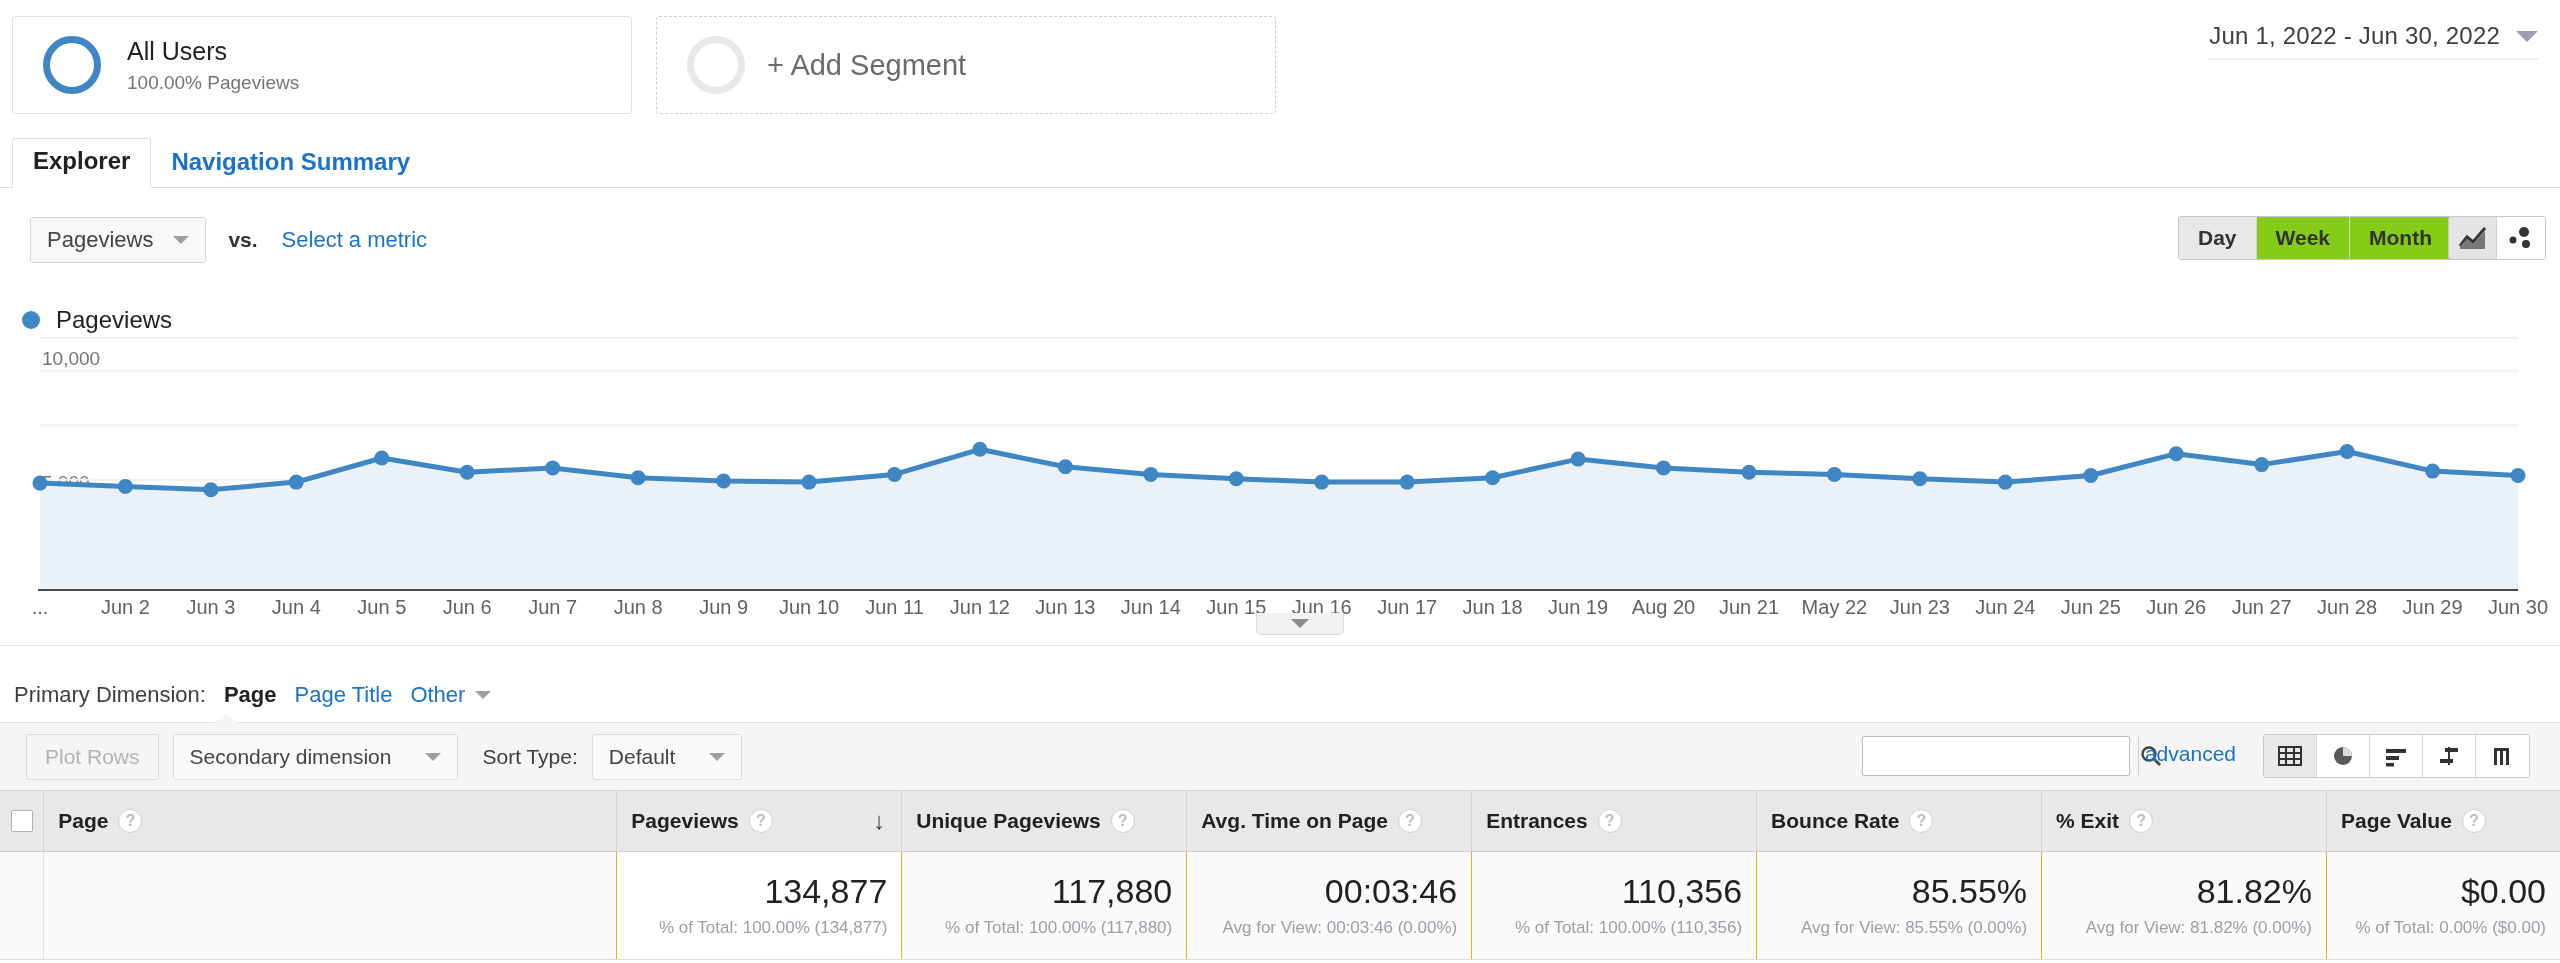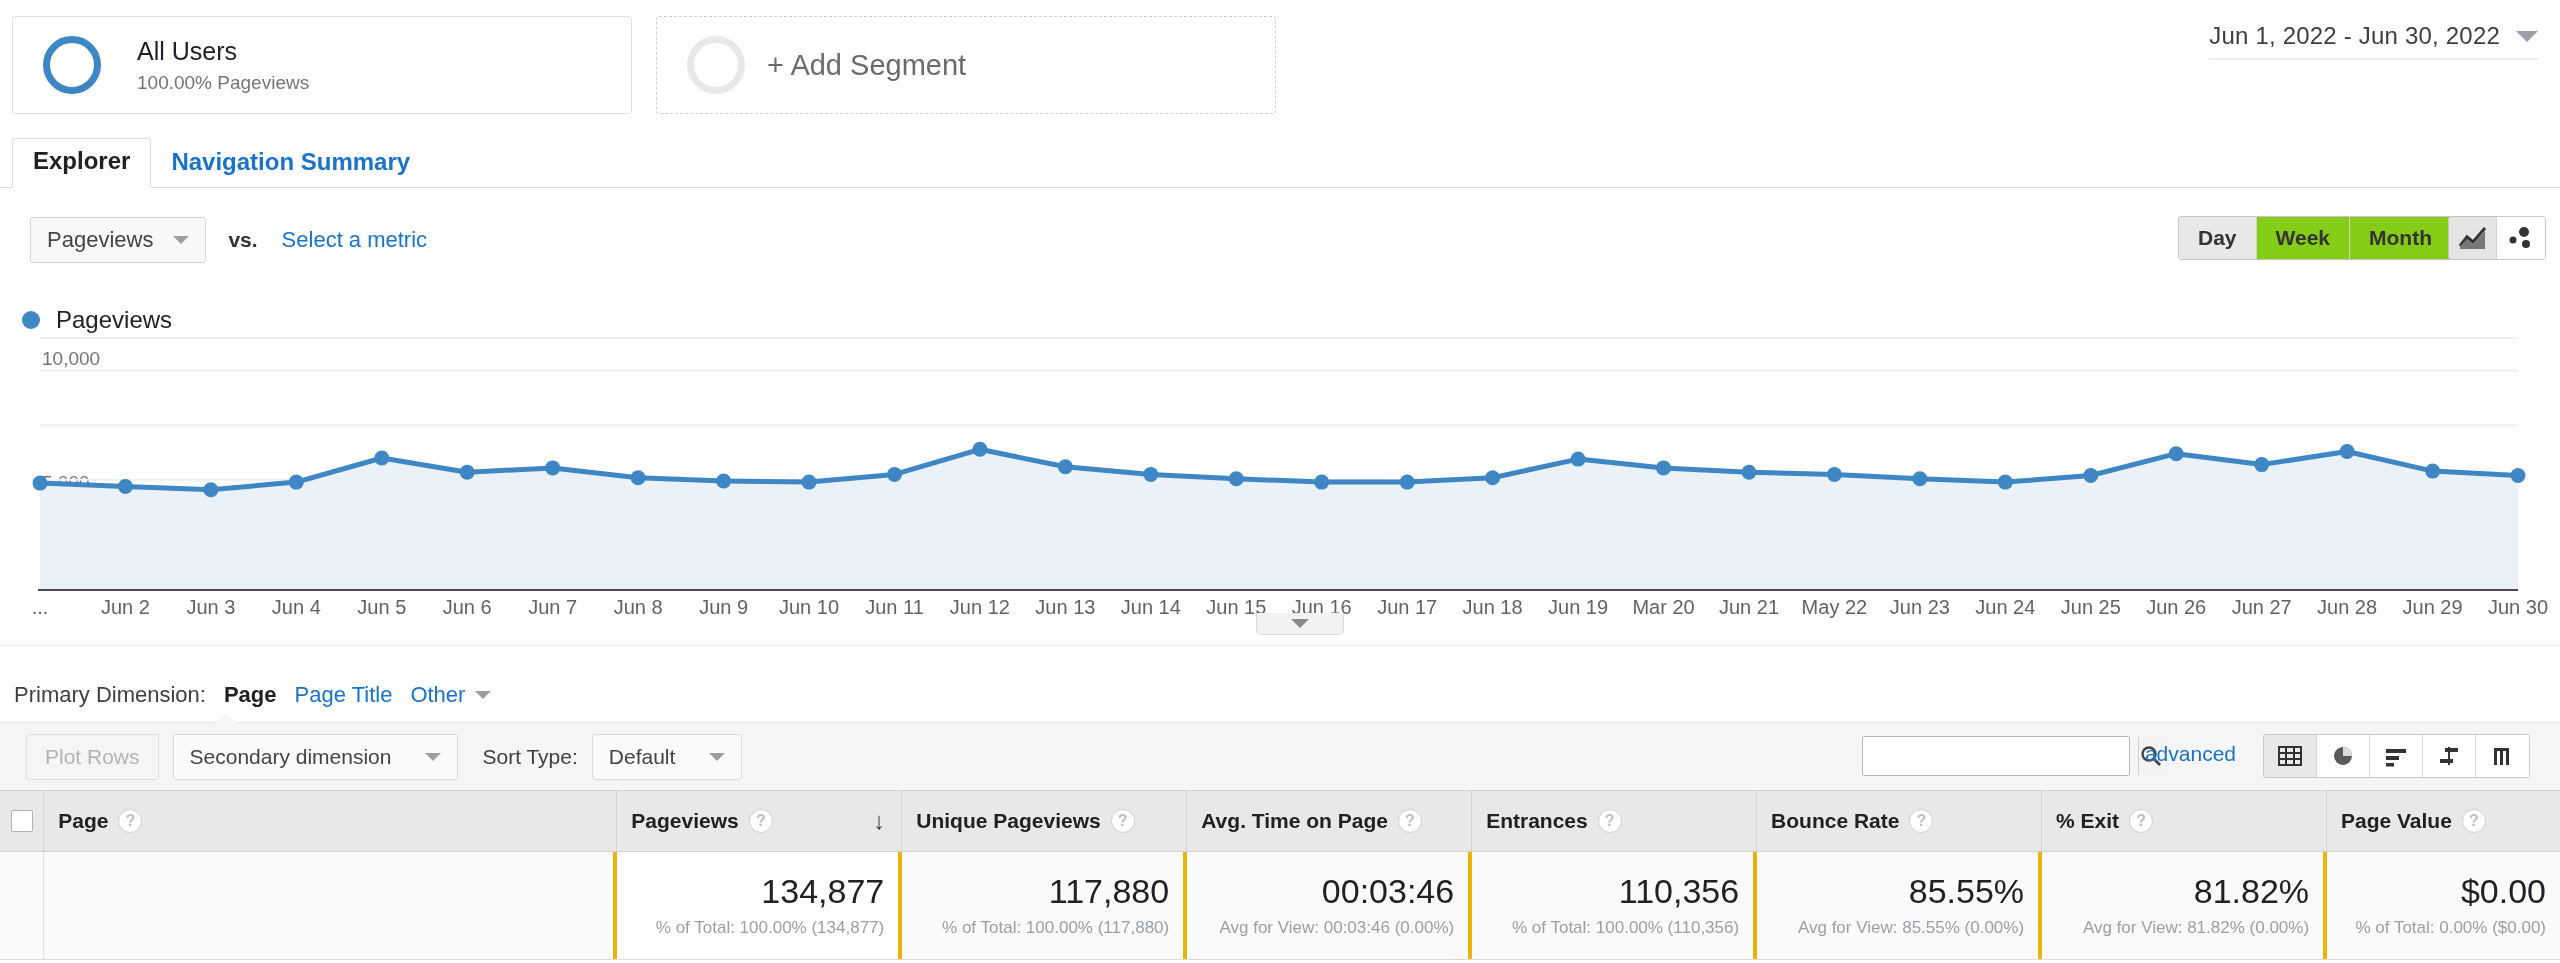--- a/index.html
+++ b/index.html
@@ -21,21 +21,21 @@
     display: flex; align-items: center; padding-left: 30px;
   }
   .seg-all { left: 12px; width: 620px; }
   .seg-add {
     left: 656px; width: 620px; background: #fff;
     border: 1px dashed #d0d0d0;
   }
   .seg-ring { width: 58px; height: 58px; border-radius: 50%;
     border: 7px solid #3f87c4; flex: 0 0 auto; }
   .seg-ring.grey { border-color: #e8e8e8; }
-  .seg-text { margin-left: 36px; }
+  .seg-text { margin-left: 26px; }
   .seg-title { font-size: 25px; color: #202124; line-height: 1.2; }
   .seg-sub { font-size: 19px; color: #757575; margin-top: 6px; }
   .seg-add-label { margin-left: 22px; font-size: 29px; color: #6b6b6b; }
 
   .daterange {
     position: absolute; right: 22px; top: 22px;
     font-size: 24px; color: #3c4043; letter-spacing: .2px;
     display: flex; align-items: center; gap: 16px;
     border-bottom: 2px solid #eceff1; padding-bottom: 8px;
   }
@@ -167,21 +167,21 @@
     border-right: 1px solid #d3d3d3; padding-left: 14px; }
   .th:last-child { border-right: none; }
   .th-check { width: 46px; justify-content: center; padding-left: 0; }
   .chk { width: 22px; height: 22px; border: 1px solid #b0b0b0; background: #fff; border-radius: 2px; }
   .qmark { width: 24px; height: 24px; border-radius: 50%; background: #fff;
     border: 1px solid #cfcfcf; color: #bdbdbd; font-size: 16px; font-weight: bold;
     display: inline-flex; align-items: center; justify-content: center; }
   .sortarrow { margin-left: auto; margin-right: 16px; font-size: 24px; color: #3c4043; }
 
   .summaryrow { display: flex; height: 108px; border-bottom: 1px solid #dcdcdc; }
-  .sc { border-right: 4px solid #eab308; display: flex; flex-direction: column;
+  .sc { border-right: 1px solid #eab308; display: flex; flex-direction: column;
     justify-content: center; align-items: flex-end; padding-right: 14px; background: #fafafa; }
   .sc:last-child { border-right: none; }
   .sc.page-cell { background: #fafafa; }
   .sc.first-metric { background: #ffffff; }
   .sc-val { font-size: 34px; color: #202124; line-height: 1.1; }
   .sc-sub { font-size: 17px; color: #9aa0a6; margin-top: 8px; }
   .sc-check { width: 46px; border-right: 1px solid #e0e0e0; background: #fafafa; }
 </style>
 </head>
 <body>
@@ -305,21 +305,21 @@
       <div class="xtick" style="left: 809px;">Jun 10</div>
       <div class="xtick" style="left: 894.5px;">Jun 11</div>
       <div class="xtick" style="left: 979.9px;">Jun 12</div>
       <div class="xtick" style="left: 1065.4px;">Jun 13</div>
       <div class="xtick" style="left: 1150.8px;">Jun 14</div>
       <div class="xtick" style="left: 1236.3px;">Jun 15</div>
       <div class="xtick" style="left: 1321.7px;">Jun 16</div>
       <div class="xtick" style="left: 1407.2px;">Jun 17</div>
       <div class="xtick" style="left: 1492.6px;">Jun 18</div>
       <div class="xtick" style="left: 1578.1px;">Jun 19</div>
-      <div class="xtick" style="left: 1663.5px;">Mar 20</div>
+      <div class="xtick" style="left: 1663.5px;">Aug 20</div>
       <div class="xtick" style="left: 1749px;">Jun 21</div>
       <div class="xtick" style="left: 1834.4px;">May 22</div>
       <div class="xtick" style="left: 1919.9px;">Jun 23</div>
       <div class="xtick" style="left: 2005.3px;">Jun 24</div>
       <div class="xtick" style="left: 2090.8px;">Jun 25</div>
       <div class="xtick" style="left: 2176.2px;">Jun 26</div>
       <div class="xtick" style="left: 2261.7px;">Jun 27</div>
       <div class="xtick" style="left: 2347.1px;">Jun 28</div>
       <div class="xtick" style="left: 2432.6px;">Jun 29</div>
       <div class="xtick" style="left: 2518px;">Jun 30</div>

